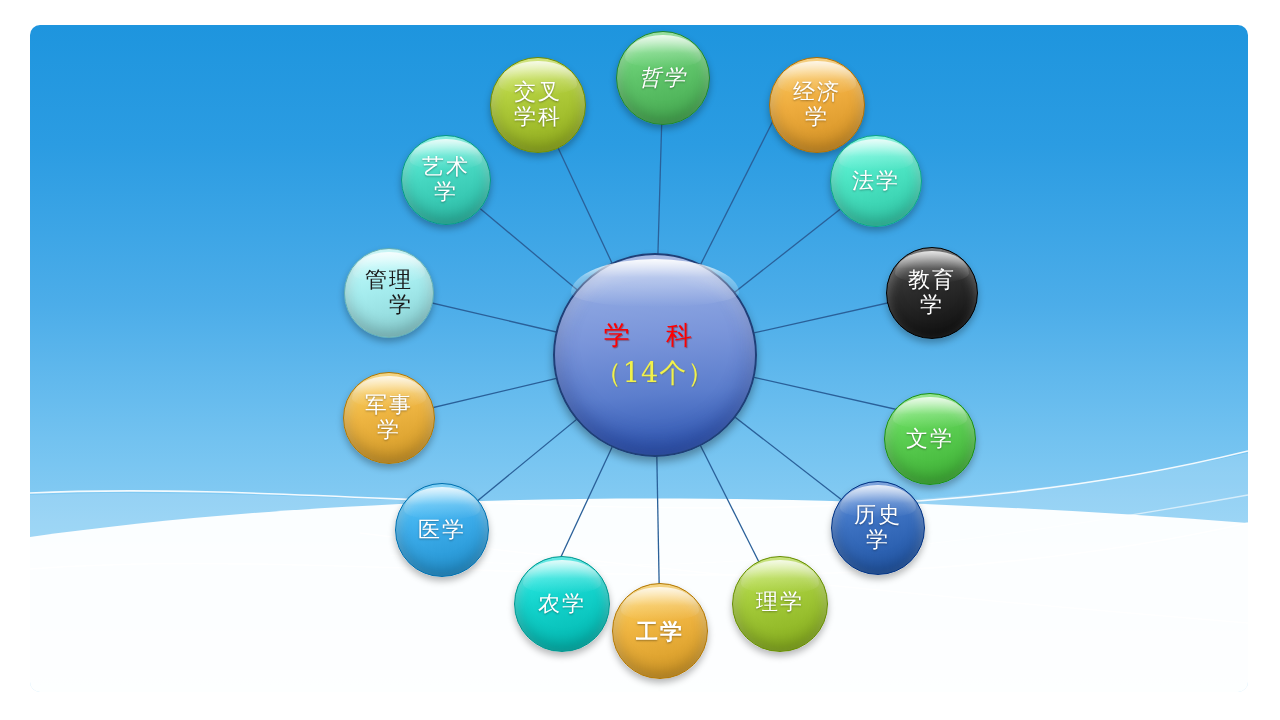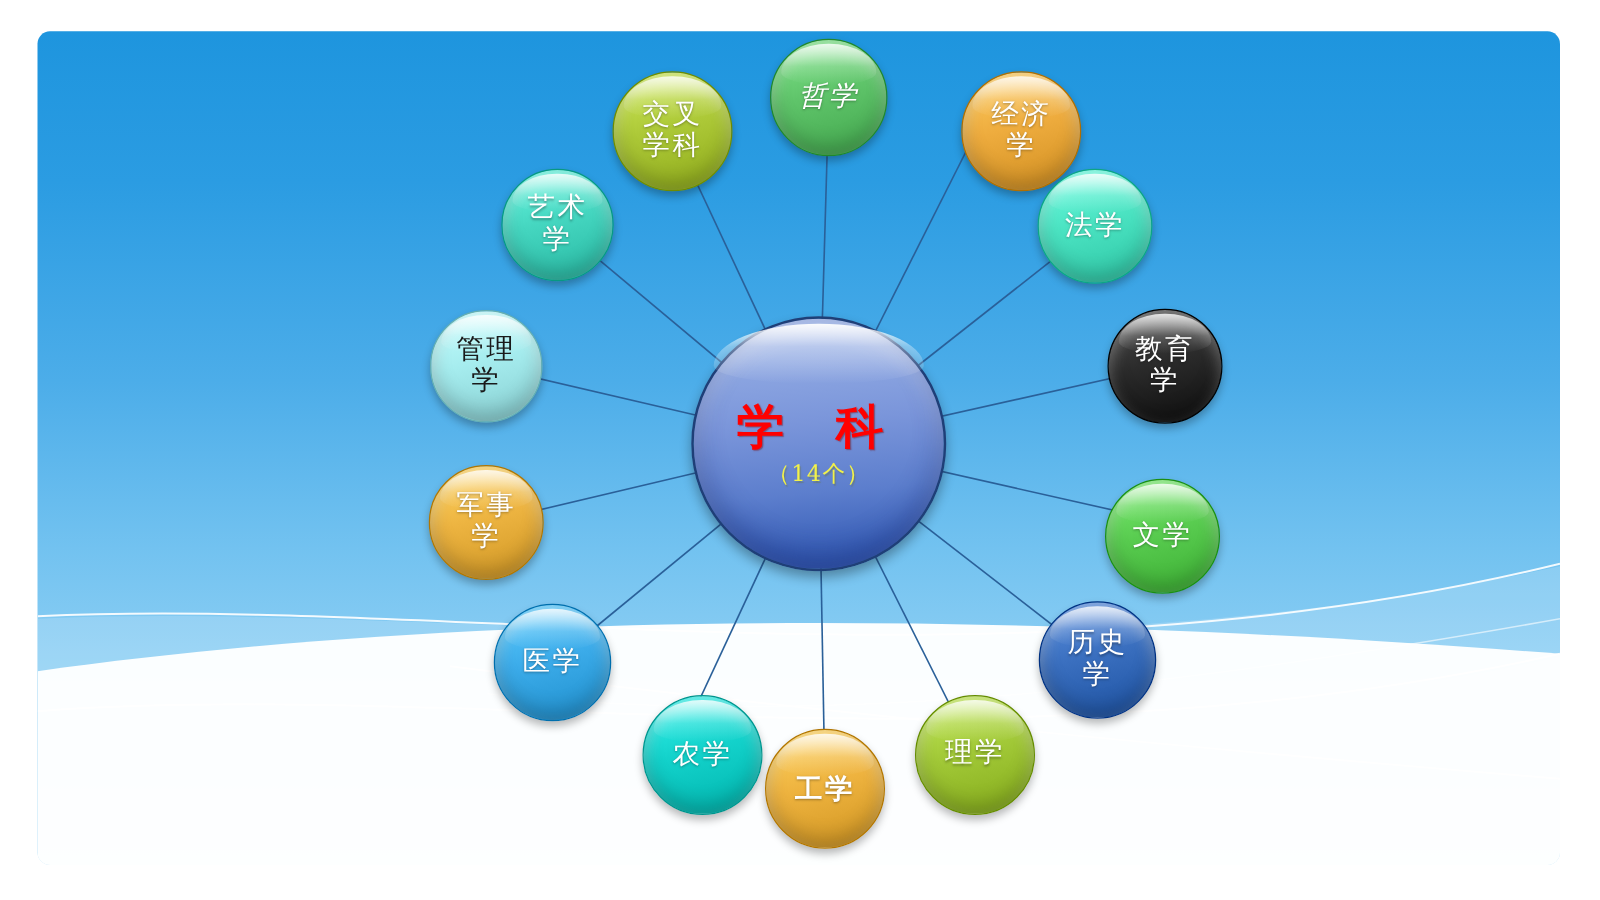--- a/index.html
+++ b/index.html
@@ -34,24 +34,24 @@
   
   #hub{left:553px;top:253px;width:204px;height:204px;
        border:2px solid #1f3f77;
        background:
          radial-gradient(circle at 50% 118%, rgba(255,255,255,0) 40%, rgba(255,255,255,0) 100%),
          linear-gradient(175deg,#9db4e8 0%,#8fa8e2 18%,#7a95da 42%,#5c7ecd 68%,#3c62ba 88%,#2f55ae 100%);
        box-shadow:inset 0 -10px 22px rgba(20,40,110,.45),
                   inset 0 9px 16px rgba(255,255,255,.30),
                   0 5px 9px rgba(0,0,0,.32);}
   #hub .hubwrap{position:relative;z-index:3;width:100%;}
-  .hub-title{color:#ff0000;font-size:38px;letter-spacing:14px;
+  .hub-title{color:#ff0000;font-size:26px;letter-spacing:14px;
              font-family:"DejaVu Serif","Liberation Serif",serif;
-             text-shadow:1px 1px 1px rgba(120,0,0,.45);font-weight:bold;}
-  .hub-sub{color:#f2f24a;font-size:18px;margin-top:8px;letter-spacing:1px;
+             text-shadow:1px 1px 1px rgba(120,0,0,.45);}
+  .hub-sub{color:#f2f24a;font-size:27px;margin-top:8px;letter-spacing:1px;
            font-family:"DejaVu Serif","Liberation Serif",serif;
            text-shadow:1px 1px 1px rgba(110,110,0,.35);}
   .gloss{position:absolute;left:9%;top:3%;width:82%;height:36%;
          border-radius:50%/70% 70% 30% 30%;pointer-events:none;z-index:2;
          background:linear-gradient(180deg,rgba(255,255,255,.82) 0%,rgba(255,255,255,.18) 55%,rgba(255,255,255,0) 100%);}
   #hub .gloss{left:8%;top:2%;width:84%;height:24%;
          background:linear-gradient(180deg,rgba(255,255,255,.95) 0%,rgba(255,255,255,.35) 38%,rgba(255,255,255,0) 100%);}
 
   .leaf{font-size:22px;font-family:"DejaVu Serif","Liberation Serif",serif;}
   .leaf .lbl{position:relative;z-index:3;}
@@ -117,33 +117,33 @@
         <span class="lbl w">经济<br>学</span>
       </div>
       <div class="node leaf" style="left: 401px; top: 135px; width: 90px; height: 90px; background: linear-gradient(165deg, rgb(103, 248, 226) 0%, rgb(69, 214, 192) 46%, rgb(39, 184, 162) 100%); border: 1.5px solid rgb(7, 152, 130); box-shadow: rgba(0, 0, 0, 0.22) 0px -7px 15px inset, rgba(255, 255, 255, 0.35) 0px 6px 12px inset, rgba(0, 0, 0, 0.28) 0px 4px 7px;">
         <span class="gloss"></span>
         <span class="lbl w">艺术<br>学</span>
       </div>
       <div class="node leaf" style="left: 830px; top: 135px; width: 92px; height: 92px; background: linear-gradient(165deg, rgb(109, 255, 228) 0%, rgb(75, 227, 194) 46%, rgb(45, 197, 164) 100%); border: 1.5px solid rgb(13, 165, 132); box-shadow: rgba(0, 0, 0, 0.22) 0px -7px 15px inset, rgba(255, 255, 255, 0.35) 0px 6px 12px inset, rgba(0, 0, 0, 0.28) 0px 4px 7px; text-align: center;">
         <span class="gloss"></span>
         <span class="lbl w">法学</span>
       </div>
-      <div class="node leaf" style="left: 344px; top: 248px; width: 90px; height: 90px; background: linear-gradient(165deg, rgb(199, 255, 255) 0%, rgb(165, 236, 238) 46%, rgb(135, 206, 208) 100%); border: 1.5px solid rgb(103, 174, 176); box-shadow: rgba(0, 0, 0, 0.22) 0px -7px 15px inset, rgba(255, 255, 255, 0.35) 0px 6px 12px inset, rgba(0, 0, 0, 0.28) 0px 4px 7px;">
+      <div class="node leaf" style="left: 344px; top: 248px; width: 90px; height: 90px; background: linear-gradient(165deg, rgb(199, 255, 255) 0%, rgb(165, 236, 238) 46%, rgb(135, 206, 208) 100%); border: 1.5px solid rgb(103, 174, 176); box-shadow: rgba(0, 0, 0, 0.22) 0px -7px 15px inset, rgba(255, 255, 255, 0.35) 0px 6px 12px inset, rgba(0, 0, 0, 0.28) 0px 4px 7px; text-align: right;">
         <span class="gloss"></span>
         <span class="lbl d">管理<br>学</span>
       </div>
       <div class="node leaf" style="left: 886px; top: 247px; width: 92px; height: 92px; background: linear-gradient(165deg, rgb(77, 77, 77) 0%, rgb(43, 43, 43) 46%, rgb(13, 13, 13) 100%); border: 1.5px solid rgb(0, 0, 0); box-shadow: rgba(0, 0, 0, 0.22) 0px -7px 15px inset, rgba(255, 255, 255, 0.35) 0px 6px 12px inset, rgba(0, 0, 0, 0.28) 0px 4px 7px;">
         <span class="gloss"></span>
         <span class="lbl w">教育<br>学</span>
       </div>
       <div class="node leaf" style="left: 343px; top: 372px; width: 92px; height: 92px; background: linear-gradient(165deg, rgb(255, 214, 99) 0%, rgb(237, 180, 65) 46%, rgb(207, 150, 35) 100%); border: 1.5px solid rgb(175, 118, 3); box-shadow: rgba(0, 0, 0, 0.22) 0px -7px 15px inset, rgba(255, 255, 255, 0.35) 0px 6px 12px inset, rgba(0, 0, 0, 0.28) 0px 4px 7px;">
         <span class="gloss"></span>
         <span class="lbl w">军事<br>学</span>
       </div>
-      <div class="node leaf" style="left: 884px; top: 383px; width: 92px; height: 92px; background: linear-gradient(165deg, rgb(123, 238, 114) 0%, rgb(89, 204, 80) 46%, rgb(59, 174, 50) 100%); border: 1.5px solid rgb(27, 142, 18); box-shadow: rgba(0, 0, 0, 0.22) 0px -7px 15px inset, rgba(255, 255, 255, 0.35) 0px 6px 12px inset, rgba(0, 0, 0, 0.28) 0px 4px 7px;">
+      <div class="node leaf" style="left: 884px; top: 393px; width: 92px; height: 92px; background: linear-gradient(165deg, rgb(123, 238, 114) 0%, rgb(89, 204, 80) 46%, rgb(59, 174, 50) 100%); border: 1.5px solid rgb(27, 142, 18); box-shadow: rgba(0, 0, 0, 0.22) 0px -7px 15px inset, rgba(255, 255, 255, 0.35) 0px 6px 12px inset, rgba(0, 0, 0, 0.28) 0px 4px 7px;">
         <span class="gloss"></span>
         <span class="lbl w">文学</span>
       </div>
       <div class="node leaf" style="left: 395px; top: 483px; width: 94px; height: 94px; background: linear-gradient(165deg, rgb(94, 206, 255) 0%, rgb(60, 172, 234) 46%, rgb(30, 142, 204) 100%); border: 1.5px solid rgb(0, 110, 172); box-shadow: rgba(0, 0, 0, 0.22) 0px -7px 15px inset, rgba(255, 255, 255, 0.35) 0px 6px 12px inset, rgba(0, 0, 0, 0.28) 0px 4px 7px; text-align: center;">
         <span class="gloss"></span>
         <span class="lbl w">医学</span>
       </div>
       <div class="node leaf" style="left: 831px; top: 481px; width: 94px; height: 94px; background: linear-gradient(165deg, rgb(92, 145, 225) 0%, rgb(58, 111, 191) 46%, rgb(28, 81, 161) 100%); border: 1.5px solid rgb(0, 49, 129); box-shadow: rgba(0, 0, 0, 0.22) 0px -7px 15px inset, rgba(255, 255, 255, 0.35) 0px 6px 12px inset, rgba(0, 0, 0, 0.28) 0px 4px 7px;">
         <span class="gloss"></span>
         <span class="lbl w">历史<br>学</span>

